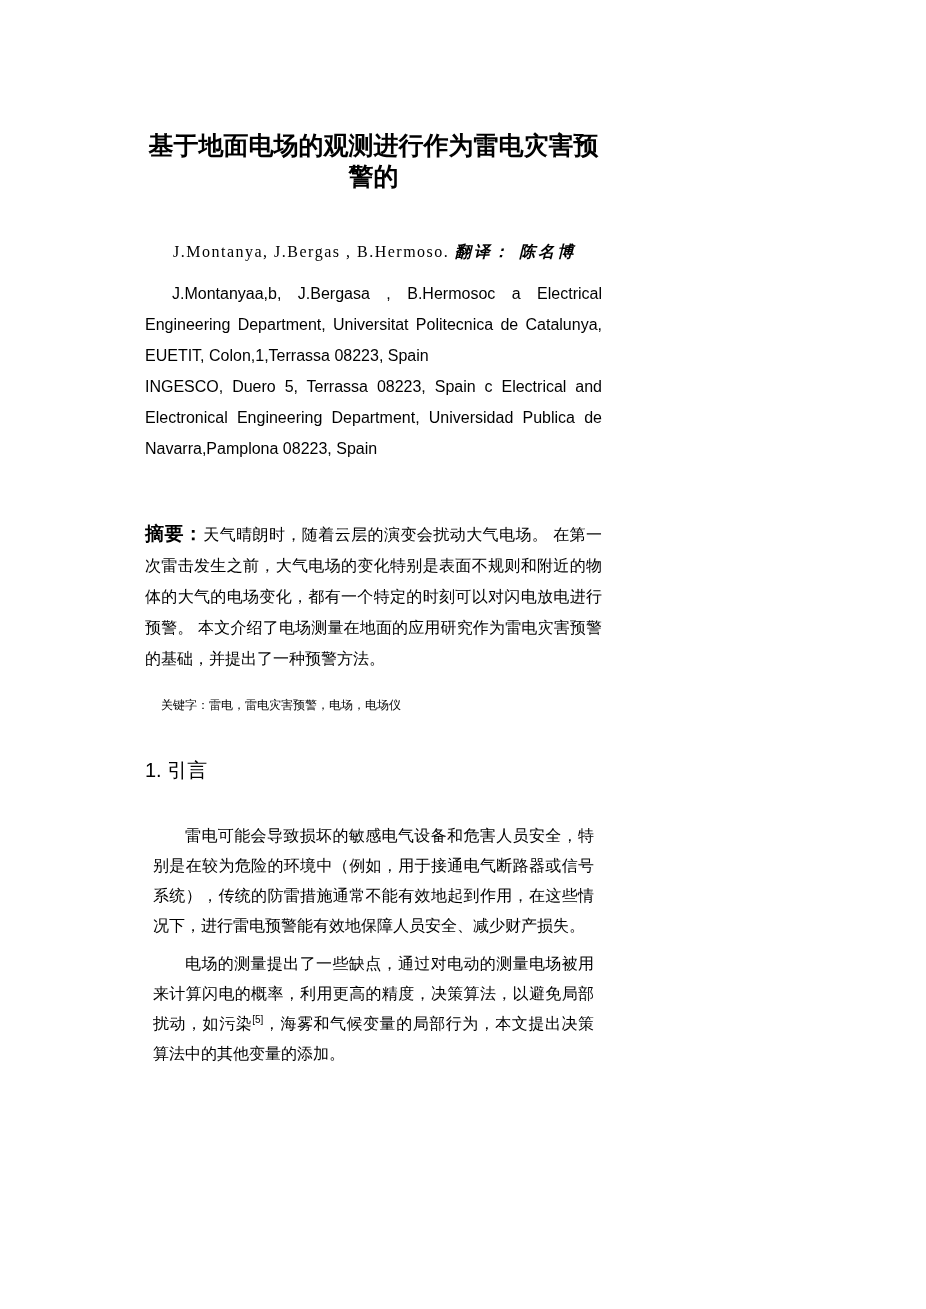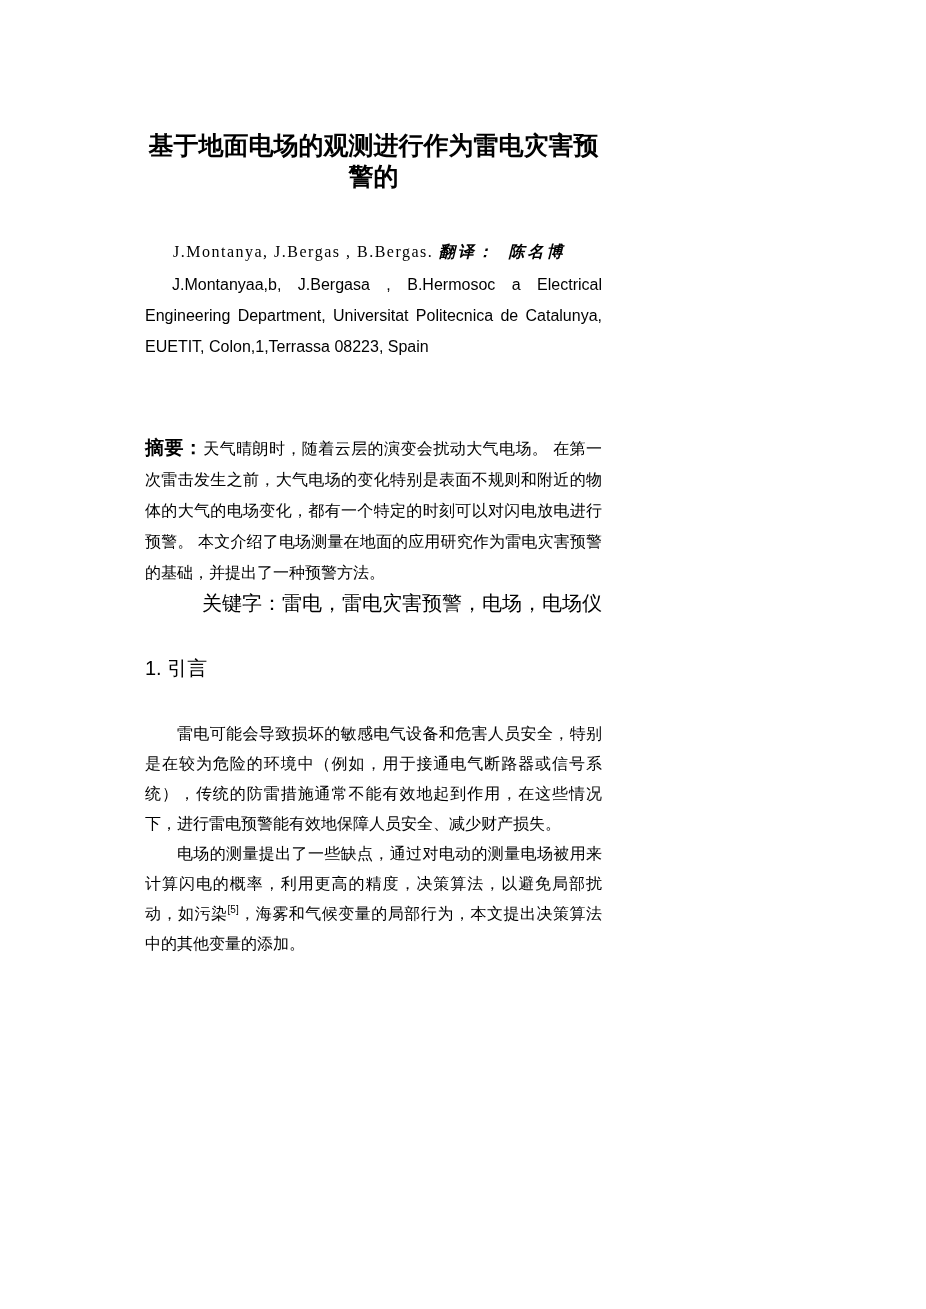--- a/index.html
+++ b/index.html
@@ -35,80 +35,80 @@
     font-size: 16px;
     line-height: 24px;
     font-family: "Liberation Serif", serif;
     letter-spacing: 1.5px;
   }
   .translate-label,
   .translator {
     font-style: italic;
     font-weight: bold;
     letter-spacing: 3px;
-    font-family: Liberation Mono, monospace;
+    font-family: Liberation Sans, sans-serif;
   }
   .affil {
     margin: 0;
     font-size: 16px;
     line-height: 31px;
     text-align: justify;
   }
   .affil-first {
-    margin-top: 4px;
+    margin-top: 14px;
     text-indent: 27px;
   }
   .abstract {
-    margin: 70px 0 0 0;
+    margin: 54px 0 0 0;
     font-size: 16px;
     line-height: 31px;
     text-align: justify;
   }
   .abstract-label {
     font-size: 19px;
     font-weight: bold;
   }
   .keywords {
-    margin: 0;
-    font-size: 20px;
+    margin: 16px;
+    font-size: 12px;
     line-height: 31px;
-    text-align: right;
   }
   .section-heading {
     margin: 36px 0 38px 0;
     font-size: 20px;
     font-weight: 400;
     line-height: 1.3;
   }
   .body-para {
-    margin: 0;
+    margin: 8px;
     font-size: 16px;
     line-height: 30px;
     text-align: justify;
     text-indent: 2em;
   }
   .body-para sup {
     font-size: 10px;
     line-height: 0;
     vertical-align: super;
   }
 </style>
 </head>
 <body>
 
 <div class="page">
 
   <h1 class="title">基于地面电场的观测进行作为雷电灾害预警的</h1>
 
   <p class="authors">
-    <span>J.Montanya, J.Bergas , B.Bergas. </span><span class="translate-label">翻译： </span><span class="translator">陈名博</span>
+    <span>J.Montanya, J.Bergas , B.Hermoso. </span><span class="translate-label">翻译： </span><span class="translator">陈名博</span>
   </p>
 
   <p class="affil affil-first">J.Montanyaa,b, J.Bergasa , B.Hermosoc a Electrical Engineering Department, Universitat Politecnica de Catalunya, EUETIT, Colon,1,Terrassa 08223, Spain</p>
 
+  <p class="affil">INGESCO, Duero 5, Terrassa 08223, Spain c Electrical and Electronical Engineering Department, Universidad Publica de Navarra,Pamplona 08223, Spain</p>
 
   <p class="abstract">
     <span class="abstract-label">摘要：</span><span>天气晴朗时，随着云层的演变会扰动大气电场。 在第一次雷击发生之前，大气电场的变化特别是表面不规则和附近的物体的大气的电场变化，都有一个特定的时刻可以对闪电放电进行预警。 本文介绍了电场测量在地面的应用研究作为雷电灾害预警的基础，并提出了一种预警方法。</span>
   </p>
 
   <p class="keywords">关键字：雷电，雷电灾害预警，电场，电场仪</p>
 
   <h2 class="section-heading">1. 引言</h2>
 
   <div id="body-paragraphs">

